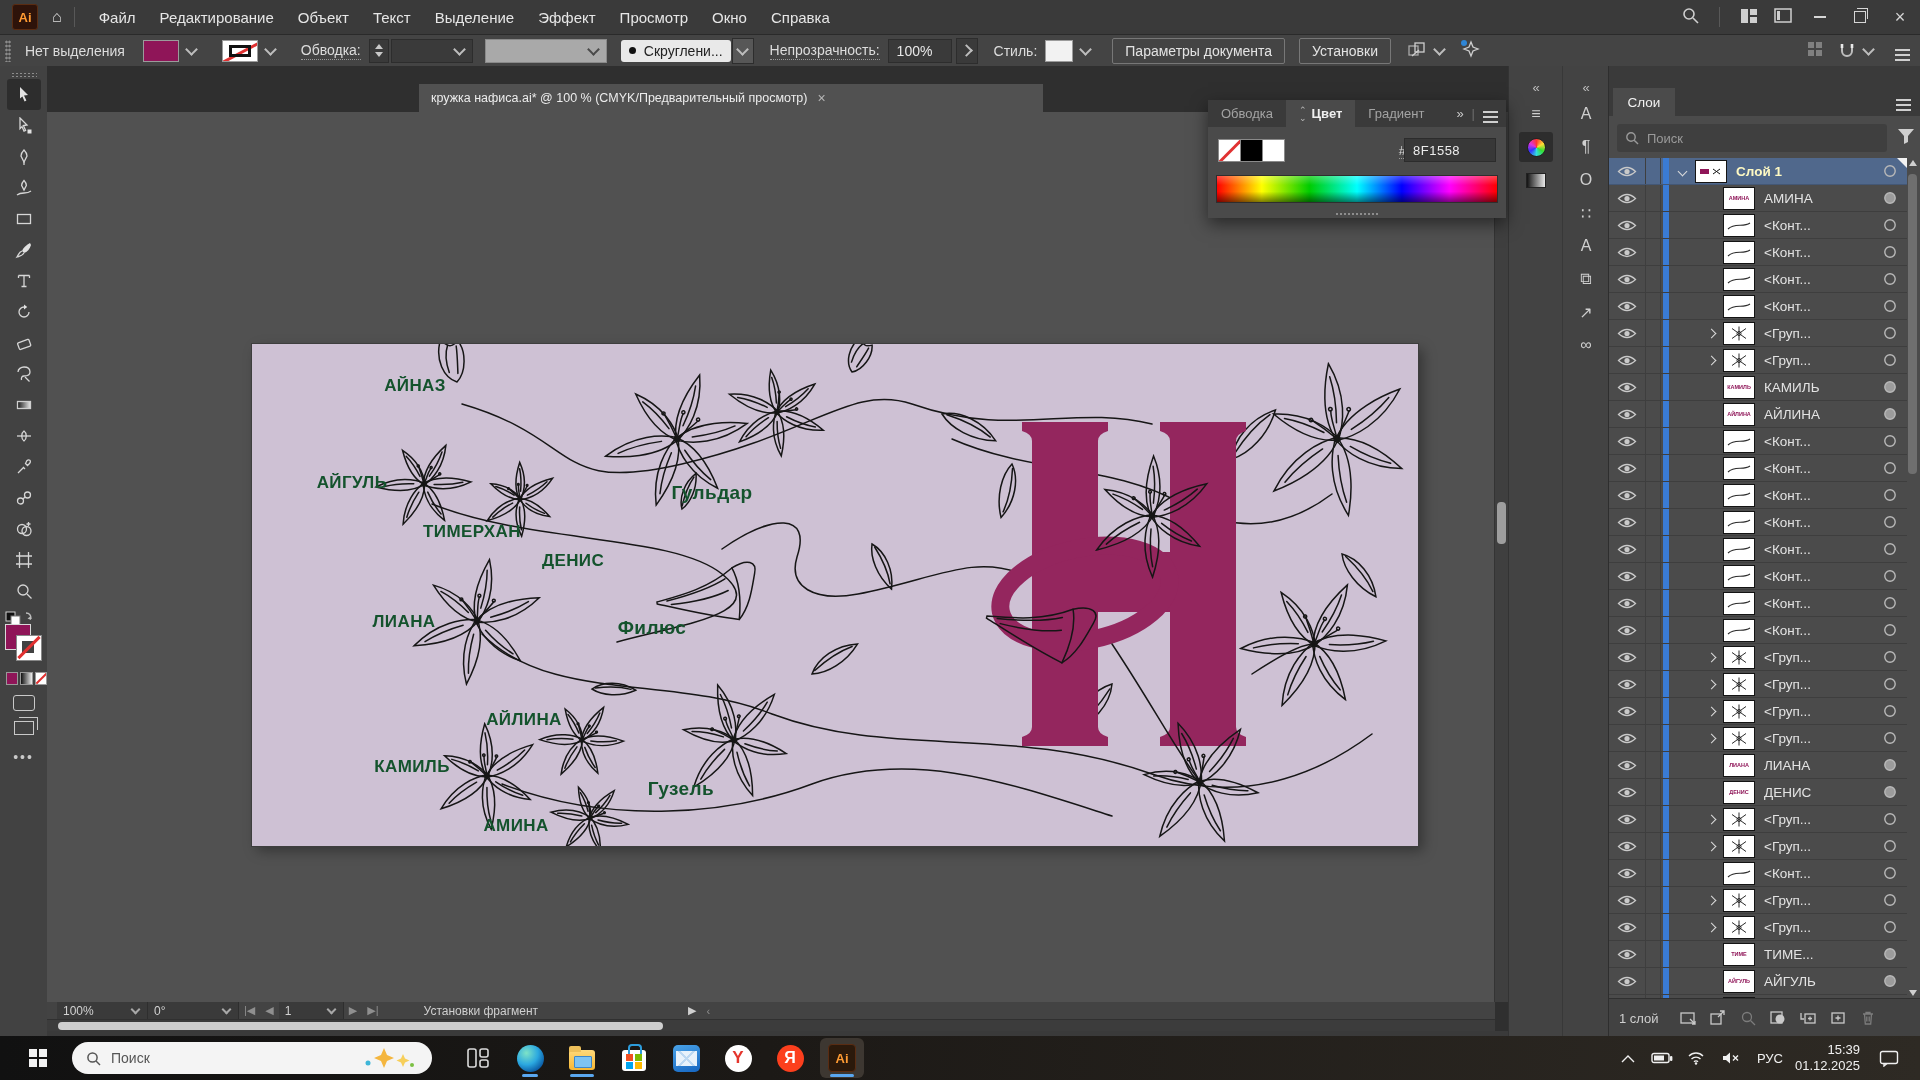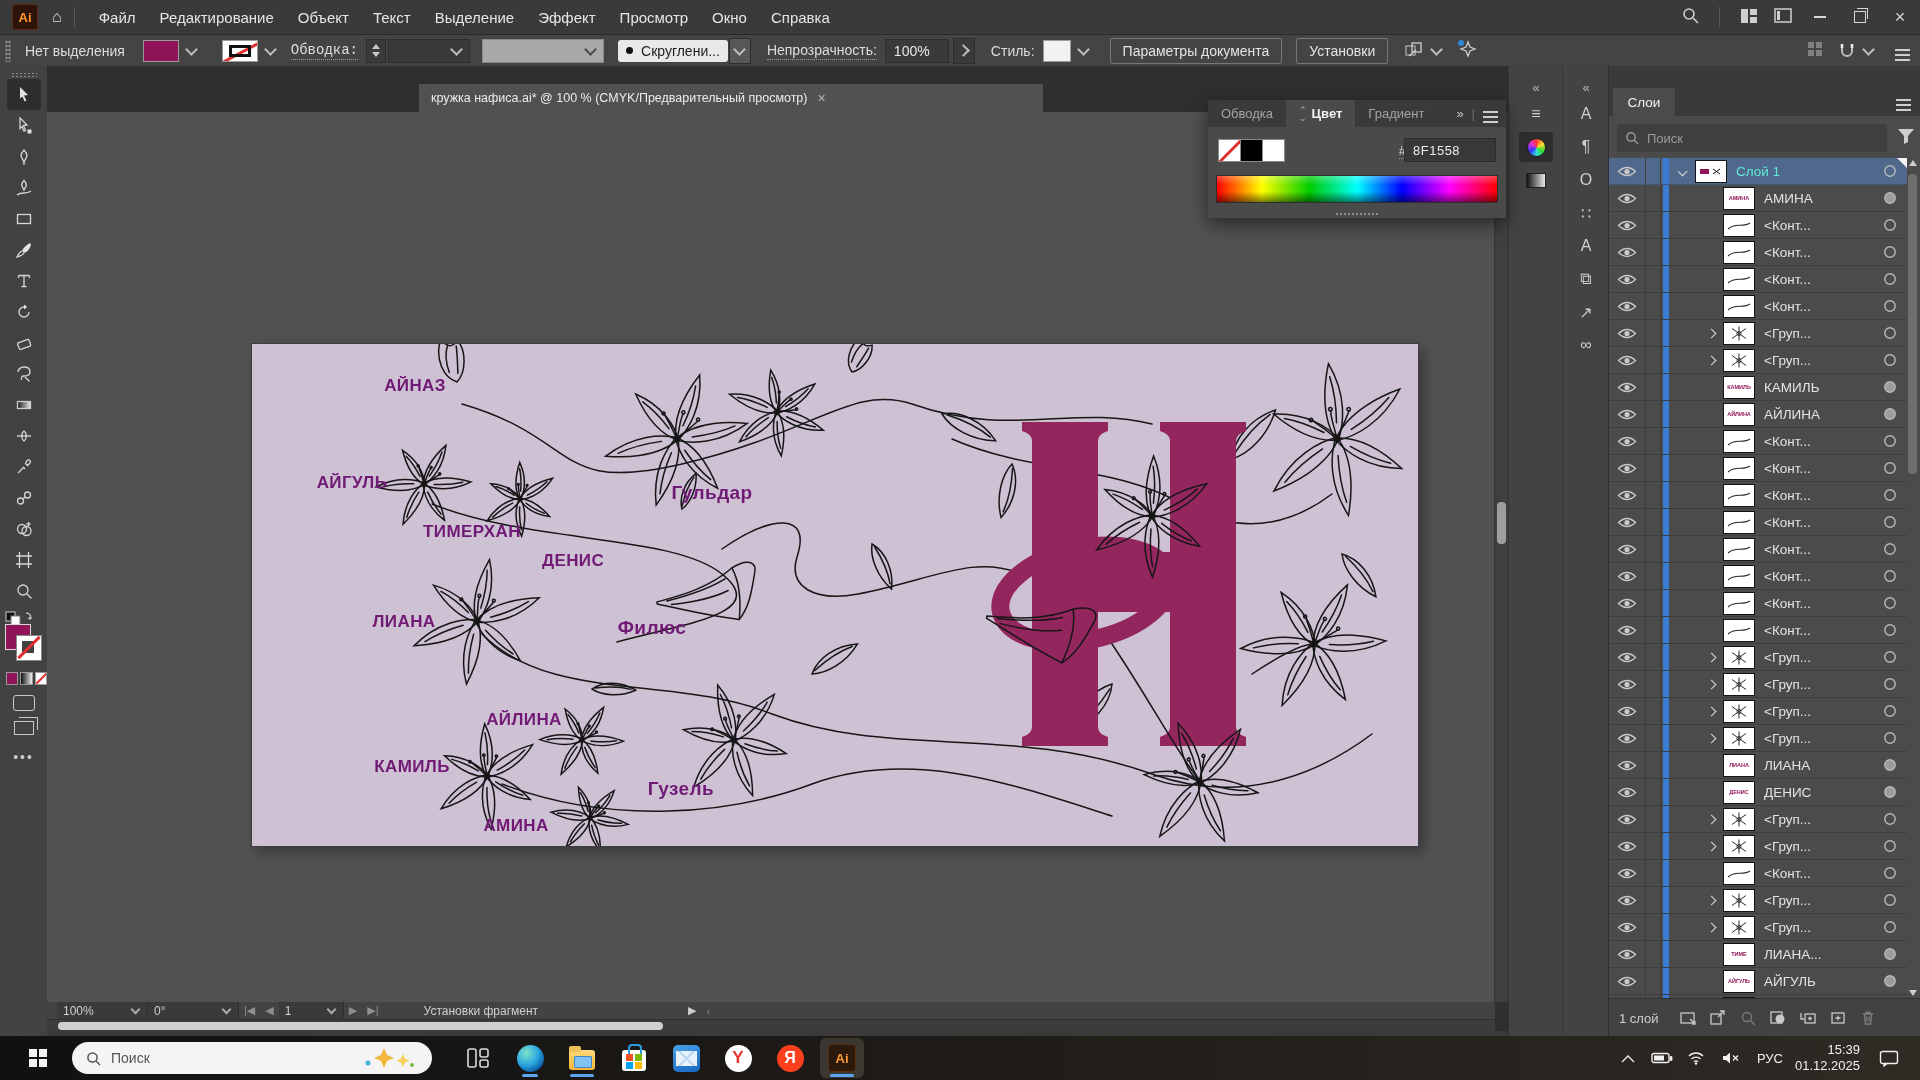--- a/index.html
+++ b/index.html
@@ -25,21 +25,21 @@
               display:flex;align-items:center;color:#dddddd;font-size:14px;}
   .grip-v{width:6px;height:22px;margin-left:5px;background-image:radial-gradient(#8b8b8b 1px, transparent 1.2px);background-size:3px 4px;}
   #sel-status{margin-left:14px;}
   .swatch-dd{display:flex;align-items:center;margin-left:18px;}
   .fill-sw{width:34px;height:20px;background:#8F1558;border:1px solid #9b9b9b;}
   .stroke-sw{width:34px;height:20px;background:#fff;border:1px solid #9b9b9b;position:relative;overflow:hidden;}
   .stroke-sw:before{content:"";position:absolute;left:-4px;top:8px;width:52px;height:3px;background:#e03131;transform:rotate(-28deg);}
   .stroke-sw .inner{position:absolute;left:6px;top:4px;right:6px;bottom:4px;border:3px solid #111;background:transparent;}
   .chev{display:inline-block;width:7px;height:7px;border-right:2px solid #bdbdbd;border-bottom:2px solid #bdbdbd;transform:rotate(45deg);margin:0 8px 3px 8px;}
   .chev.right{transform:rotate(-45deg);}
-  .ob-label{margin-left:8px;border-bottom:1px dotted #9a9a9a;padding-bottom:1px;font-family:Liberation Mono, monospace;}
+  .ob-label{margin-left:18px;border-bottom:1px dotted #9a9a9a;padding-bottom:1px;}
   .stepper{width:18px;height:22px;margin-left:8px;display:flex;flex-direction:column;align-items:center;justify-content:center;gap:3px;background:#3a3a3a;border:1px solid #2d2d2d;}
   .tri-up{width:0;height:0;border-left:4px solid transparent;border-right:4px solid transparent;border-bottom:5px solid #c9c9c9;}
   .tri-dn{width:0;height:0;border-left:4px solid transparent;border-right:4px solid transparent;border-top:5px solid #c9c9c9;}
   .dd{height:22px;background:#3a3a3a;border:1px solid #2d2d2d;display:flex;align-items:center;justify-content:flex-end;}
   .dd.width-dd{width:80px;margin-left:2px;}
   .dd.profile-dd{width:120px;background:#a9a9a9;border-color:#8a8a8a;margin-left:12px;}
   .dd.profile-dd .chev{border-color:#4a4a4a;}
   .brush-pill{height:22px;margin-left:14px;background:#e9e9e9;color:#222;border-radius:3px;display:flex;align-items:center;padding:0 8px;gap:8px;}
   .brush-pill .dot{width:7px;height:7px;border-radius:50%;background:#111;}
   .pill-chev{width:20px;height:24px;background:#575757;border:1px solid #2d2d2d;display:flex;align-items:center;justify-content:center;margin-left:1px;}
@@ -82,21 +82,21 @@
   #tab1{left:4px;width:365px;background:#3d3d3d;color:#ababab;}
   #tab2{left:372px;width:600px;background:#515151;color:#ececec;}
   .tab-close{margin-left:10px;color:#b5b5b5;font-size:14px;}
   #canvas{position:absolute;left:0;top:46px;width:1448px;height:890px;background:#515151;overflow:hidden;}
   #vscroll{position:absolute;right:0;top:46px;width:13px;height:890px;background:#3f3f3f;border-left:1px solid #343434;}
   #vthumb{position:absolute;left:2px;top:390px;width:9px;height:42px;background:#9e9e9e;border-radius:4px;}
   #artboard{position:absolute;left:205px;top:232px;width:1166px;height:502px;background:#cec1d4;
             box-shadow:0 0 0 1px #3e3e3e, 5px 5px 12px rgba(0,0,0,.35);}
   #art-svg{position:absolute;left:0;top:0;}
   .fl{fill:none;stroke:#161616;stroke-width:1.5;stroke-linecap:round;vector-effect:non-scaling-stroke;}
-  .art-name{position:absolute;transform:translate(-50%,-50%);color:#701a75;font-weight:bold;letter-spacing:.4px;white-space:nowrap;}
+  .art-name{position:absolute;transform:translate(-50%,-50%);color:#14532d;font-weight:bold;letter-spacing:.4px;white-space:nowrap;}
   .art-name.caps{font-size:17px;}
   .art-name.title{font-size:19px;}
   #statusrow{position:absolute;left:0;top:936px;width:1448px;height:17px;background:#434343;display:flex;align-items:center;font-size:12px;color:#d2d2d2;}
   .st-field{height:17px;background:#3a3a3a;border-right:1px solid #2e2e2e;display:flex;align-items:center;padding:0 6px;}
   .st-field .chev{margin:0 2px 2px 10px;border-color:#a8a8a8;width:5px;height:5px;}
   .nav-ic{color:#8f8f8f;margin:0 5px;font-size:11px;}
   #status-text{margin-left:40px;color:#cfcfcf;}
   #hscroll{position:absolute;left:0;top:953px;width:1448px;height:12px;background:#3c3c3c;border-top:1px solid #303030;}
   #hthumb{position:absolute;left:11px;top:2px;width:605px;height:8px;background:#cfcfcf;border-radius:4px;}
   #dock-filler{position:absolute;left:0;top:965px;width:1461px;height:5px;background:#3a3a3a;}
@@ -148,21 +148,21 @@
   .lrow .cbar{width:6px;height:100%;background:#3a7bd5;margin-left:2px;}
   .lrow .chevcell{width:26px;display:flex;justify-content:center;}
   .lrow .chevcell.indent{width:54px;justify-content:flex-end;padding-right:8px;box-sizing:border-box;}
   .lrow.top .chevcell{width:26px;}
   .lrow .lchev{width:6px;height:6px;border-right:1.6px solid #dcdcdc;border-bottom:1.6px solid #dcdcdc;}
   .lchev.down{transform:rotate(45deg);}
   .lchev.right{transform:rotate(-45deg);}
   .lthumb{width:30px;height:21px;background:#fff;border:1.5px solid #141414;display:flex;align-items:center;justify-content:center;overflow:hidden;flex:none;}
   .mini-name{font-size:5.5px;font-weight:bold;color:#8F1558;letter-spacing:0;}
   .lname{margin-left:9px;font-size:13.5px;color:#e3e3e3;white-space:nowrap;overflow:hidden;flex:1;}
-  .lrow.selected .lname{color:#5eead4;}
+  .lrow.selected .lname{color:#fef9c3;font-weight:bold;}
   .ltarget{width:34px;display:flex;justify-content:center;flex:none;}
   .corner-tri{position:absolute;right:0;top:0;width:0;height:0;border-top:10px solid #f2f2f2;border-left:10px solid transparent;}
   #lp-scroll{position:absolute;right:2px;top:92px;width:12px;height:840px;}
   #lp-thumbbar{position:absolute;left:1px;top:16px;width:9px;height:300px;background:#6f6f6f;border-radius:4px;}
   .scroll-arrow{position:absolute;left:2px;width:8px;height:8px;}
   #lp-footer{position:absolute;left:0;top:932px;width:100%;height:38px;background:#424242;border-top:1px solid #303030;
              display:flex;align-items:center;color:#cfcfcf;font-size:13px;}
   #lp-count{margin-left:10px;margin-right:14px;}
   .foot-ic{width:30px;display:flex;justify-content:center;}
   .foot-ic svg{stroke:#c9c9c9;fill:none;stroke-width:1.3;}
@@ -1346,21 +1346,21 @@
             <path d="M1.5,6.5 Q10,-1.5 18.5,6.5 Q10,14.5 1.5,6.5 Z" fill="none" stroke="#c9c9c9" stroke-width="1.3"></path>
             <circle cx="10" cy="6.5" r="2.6" fill="#c9c9c9"></circle>
           </svg>
         </span>
         <span class="lockcell"></span>
         <span class="cbar"></span>
         <span class="chevcell indent"></span>
         <span class="lthumb">
           <span class="mini-name">ТИМЕ</span>
         </span>
-        <span class="lname">ЛИАНА...</span>
+        <span class="lname">ТИМЕ...</span>
         <span class="ltarget">
           <svg width="14" height="14">
             <circle cx="7" cy="7" r="5.2" fill="#9c9c9c" stroke="#b9b9b9" stroke-width="1.4"></circle>
           </svg>
         </span>
       </div>
       <div class="lrow">
         <span class="eye">
           <svg width="20" height="13" viewBox="0 0 20 13">
             <path d="M1.5,6.5 Q10,-1.5 18.5,6.5 Q10,14.5 1.5,6.5 Z" fill="none" stroke="#c9c9c9" stroke-width="1.3"></path>

